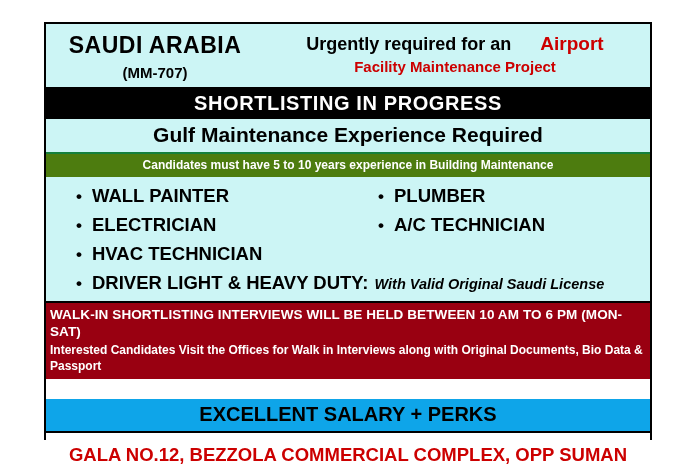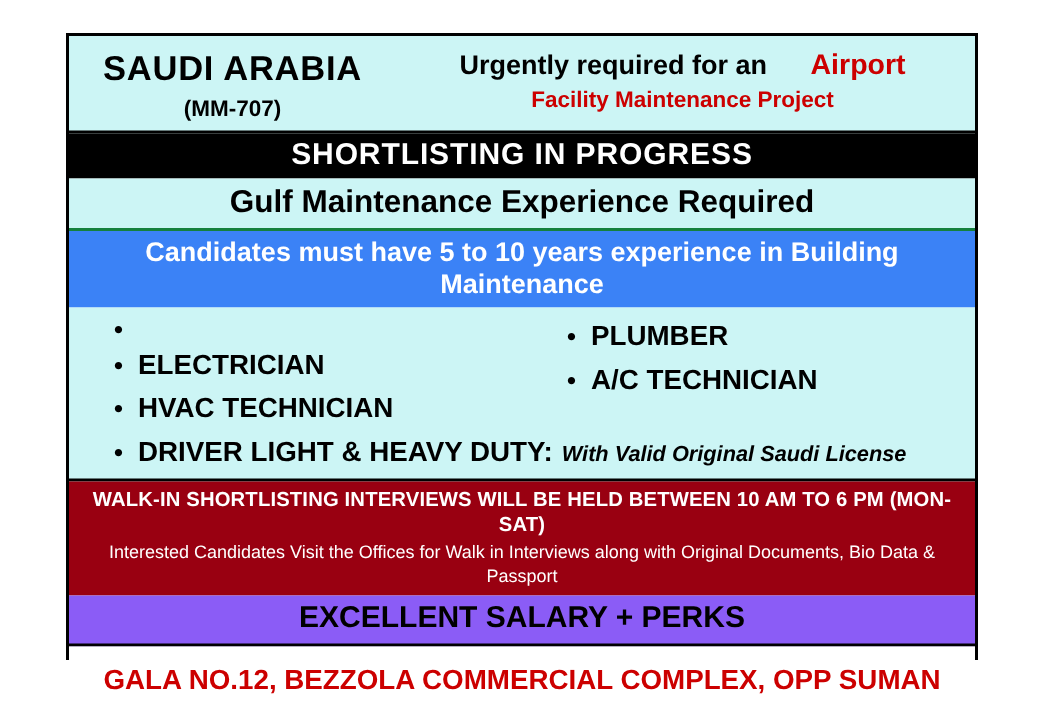--- a/index.html
+++ b/index.html
@@ -91,24 +91,24 @@
     background: #ccf5f5;
     text-align: center;
     font-size: 21px;
     font-weight: bold;
     color: #000000;
     padding: 4px 0 5px 0;
     border-bottom: 2px solid #15803d;
   }
   
   .candidates-bar {
-    background: #3b82f6;
+    background: #4d7c0f;
     color: #ffffff;
     text-align: center;
-    font-size: 18px;
+    font-size: 12px;
     font-weight: bold;
     padding: 4px 0 5px 0;
   }
   
   .jobs {
     background: #ccf5f5;
     padding: 6px 0 4px 0;
     border-bottom: 2px solid #000000;
   }
   .jobs-grid {
@@ -147,44 +147,45 @@
     font-size: 14.5px;
     font-weight: bold;
     color: #000000;
     margin-left: 6px;
     font-style: italic;
   }
   
   .walkin {
     background: #990011;
     color: #ffffff;
-    text-align: center;
+    text-align: left;
     padding: 3px 4px 5px 4px;
   }
   .walkin-line1 {
     font-size: 13.5px;
     font-weight: bold;
     letter-spacing: 0.1px;
     line-height: 1.3;
   }
   .walkin-line2 {
     font-size: 12px;
-    font-weight: normal;
+    font-weight: bold;
     line-height: 1.35;
     margin-top: 1px;
   }
   
   .salary {
-    background: #8b5cf6;
+    background: #0ea5e9;
     text-align: center;
     font-size: 20px;
     font-weight: bold;
     color: #000000;
     padding: 4px 0 5px 0;
     border-bottom: 2px solid #000000;
+    margin-top: 20px;
   }
   
   .address {
     background: #ffffff;
     text-align: center;
     padding: 8px 6px 4px 6px;
     flex: 1;
   }
   .addr-line {
     font-size: 18.5px;
@@ -215,20 +216,21 @@
 
   <div class="gulf-bar">Gulf Maintenance Experience Required</div>
 
   <div class="candidates-bar">Candidates must have 5 to 10 years experience in Building Maintenance</div>
 
   <div class="jobs">
     <div class="jobs-grid">
       <div class="jobs-col">
         <div class="job-item">
           <span class="bullet">•</span>
+          <span>WALL PAINTER</span>
         </div>
         <div class="job-item">
           <span class="bullet">•</span>
           <span>ELECTRICIAN</span>
         </div>
         <div class="job-item">
           <span class="bullet">•</span>
           <span>HVAC TECHNICIAN</span>
         </div>
       </div>

